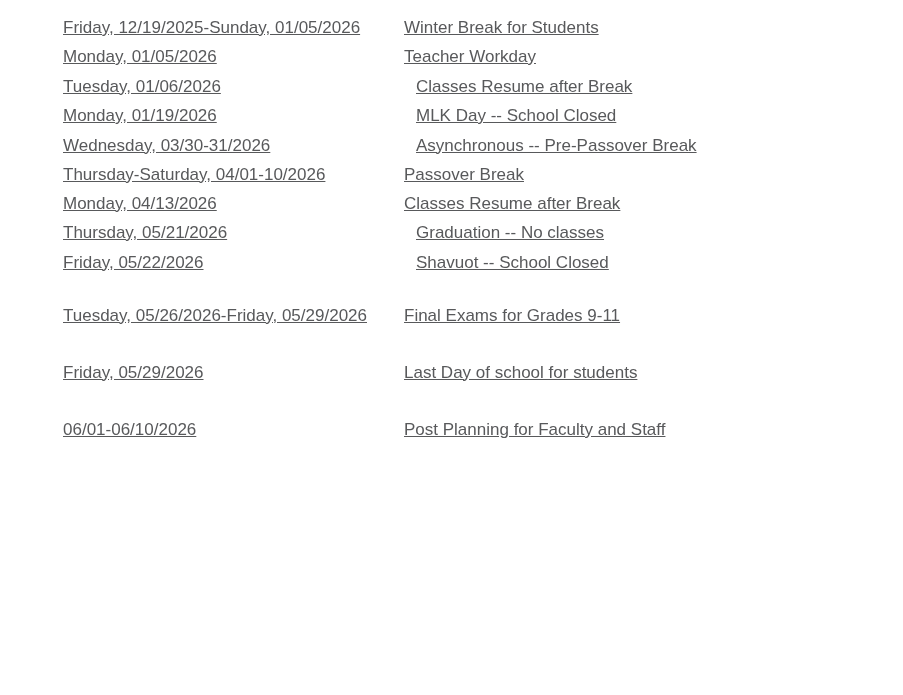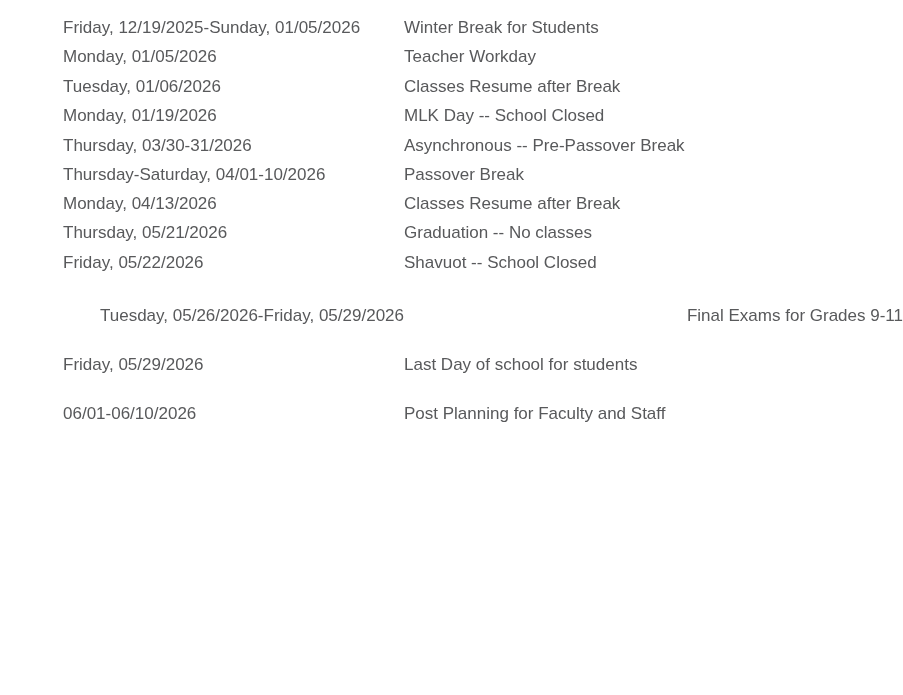--- a/index.html
+++ b/index.html
@@ -18,37 +18,38 @@
     position: relative;
     padding: 0;
     margin: 0;
   }
   .cal-row {
     display: flex;
     align-items: baseline;
     font-size: 17px;
     line-height: 1;
     color: #58595b;
+    text-decoration: underline;
   }
   .cal-row .date-cell {
     width: 404px;
     padding-left: 63px;
     box-sizing: border-box;
     white-space: nowrap;
   }
   .cal-row .event-cell {
     flex: 1;
     white-space: nowrap;
   }
   
   .cal-row.gap-0 { margin-top: 0; }
-  .cal-row.gap-s { margin-top: 12.5px; }
+  .cal-row.gap-s { margin-top: 12.5px; gap: 12px; }
   .cal-row.gap-m { margin-top: 12px; }
-  .cal-row.gap-l { margin-top: 36px; text-align: right; }
-  .cal-row.gap-xl { margin-top: 32px; }
+  .cal-row.gap-l { margin-top: 36px; }
+  .cal-row.gap-xl { margin-top: 40px; }
   .first-row { padding-top: 19px; }
 </style>
 </head>
 <body>
 
 <div class="calendar">
   <div class="cal-row first-row gap-0">
     <div class="date-cell">Friday, 12/19/2025-Sunday, 01/05/2026</div>
     <div class="event-cell">Winter Break for Students</div>
   </div>
@@ -58,21 +59,21 @@
   </div>
   <div class="cal-row gap-s">
     <div class="date-cell">Tuesday, 01/06/2026</div>
     <div class="event-cell">Classes Resume after Break</div>
   </div>
   <div class="cal-row gap-s">
     <div class="date-cell">Monday, 01/19/2026</div>
     <div class="event-cell">MLK Day -- School Closed</div>
   </div>
   <div class="cal-row gap-s">
-    <div class="date-cell">Thursday, 03/30-31/2026</div>
+    <div class="date-cell">Wednesday, 03/30-31/2026</div>
     <div class="event-cell">Asynchronous -- Pre-Passover Break</div>
   </div>
   <div class="cal-row gap-m">
     <div class="date-cell">Thursday-Saturday, 04/01-10/2026</div>
     <div class="event-cell">Passover Break</div>
   </div>
   <div class="cal-row gap-m">
     <div class="date-cell">Monday, 04/13/2026</div>
     <div class="event-cell">Classes Resume after Break</div>
   </div>

